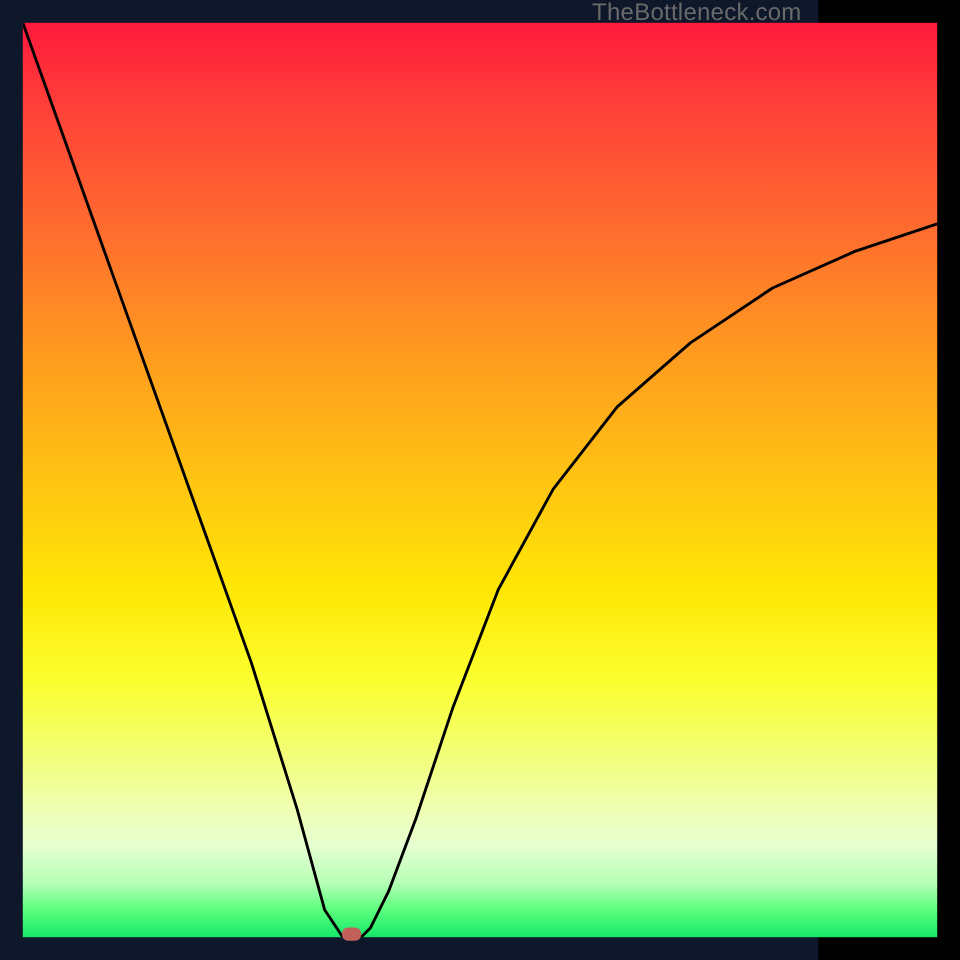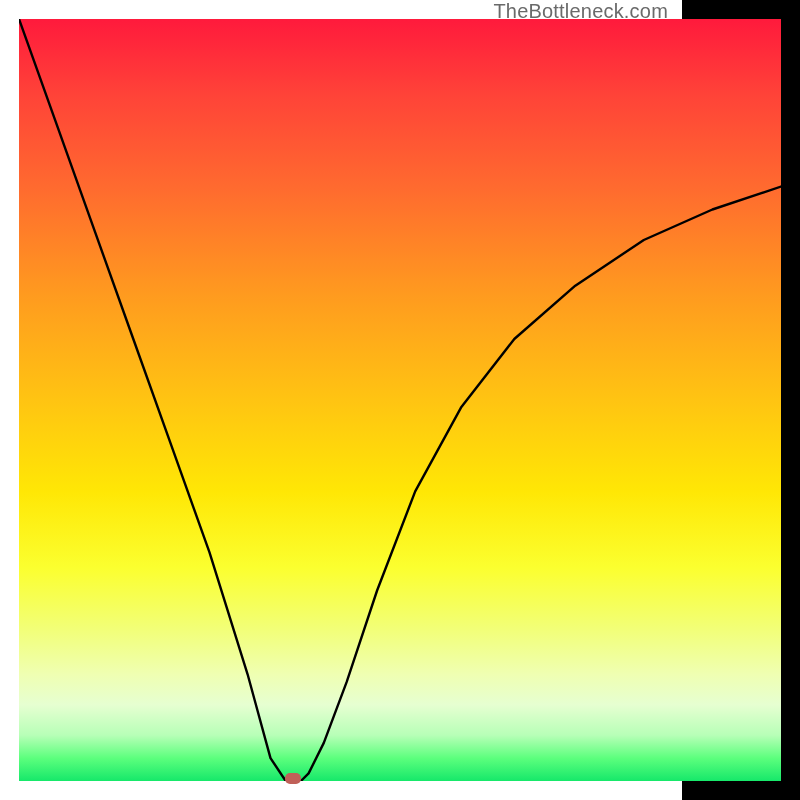--- a/index.html
+++ b/index.html
@@ -10,21 +10,21 @@
     background: #000;
     font-family: Arial, Helvetica, sans-serif;
     overflow: hidden;
   }
   .frame {
     position: absolute;
     left: 0;
     top: 0;
     width: 682px;
     height: 800px;
-    background: #ffffff;
+    background: #0f172a;
   }
   .plot {
     position: absolute;
     left: 19px;
     top: 19px;
     width: 762px;
     height: 762px;
     
     background: linear-gradient(
       to bottom,

